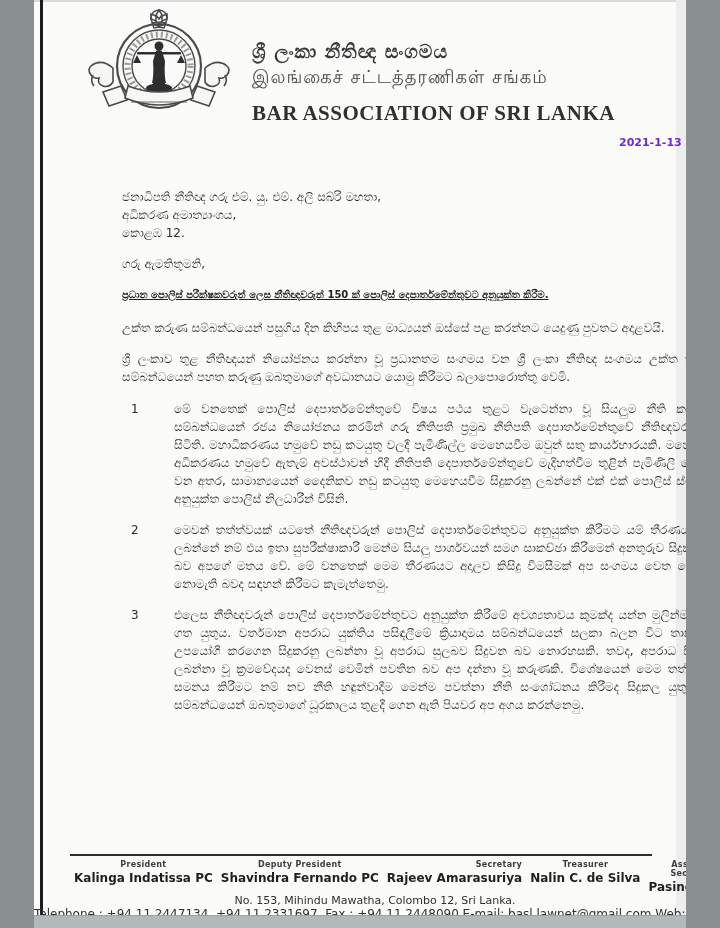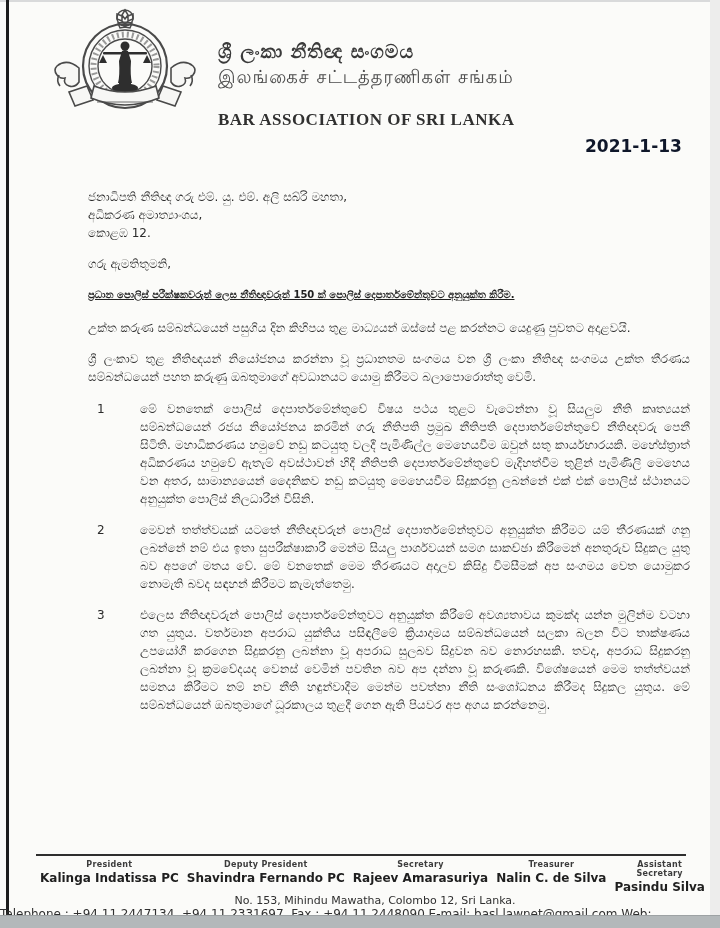--- a/index.html
+++ b/index.html
@@ -1,39 +1,39 @@
 <!DOCTYPE html>
 <html><head>
 <meta charset="utf-8">
 <style>
   html,body{margin:0;padding:0;background:#8a8f91;}
   .page{
     position:relative;
-    width:720px;height:928px;
+    width:652px;height:928px;
     margin:0 auto;
     background:#fbfbf9;
     overflow:hidden;
     font-family:"DejaVu Sans","Liberation Sans",sans-serif;
     color:#2b2b2b;
   }
   
   .edge-left{position:absolute;left:6px;top:0;bottom:0;width:3px;background:#1c1c1c;}
   .edge-top{position:absolute;left:0;top:0;right:0;height:2px;background:#d9dadb;}
   .edge-right{position:absolute;right:0;top:0;bottom:0;width:10px;background:#ededec;}
   .edge-bottom{position:absolute;left:0;right:0;bottom:0;height:12px;background:#b3b8ba;border-top:1px solid #9da2a4;}
 
   
   .letterhead{position:absolute;left:40px;top:4px;right:40px;height:120px;}
   .logo{position:absolute;left:5px;top:2px;width:160px;height:114px;}
   .org-names{position:absolute;left:178px;top:36px;}
   .org-sinhala{font-size:19px;font-weight:bold;color:#3a3a3a;letter-spacing:1px;}
   .org-tamil{font-size:18px;color:#4a4a4a;margin-top:3px;letter-spacing:1px;}
-  .org-english{font-family:"Liberation Serif","DejaVu Serif",serif;font-size:17px;font-weight:bold;color:#303030;margin-top:20px;letter-spacing:0.5px;}
+  .org-english{font-family:"Liberation Serif","DejaVu Serif",serif;font-size:21px;font-weight:bold;color:#303030;margin-top:11px;letter-spacing:0.5px;}
 
-  .date{position:absolute;left:585px;top:136px;font-size:17px;font-weight:bold;color:#0f172a;}
+  .date{position:absolute;left:585px;top:136px;font-size:11px;font-weight:bold;color:#6d28d9;}
 
   .body-text{position:absolute;left:88px;top:188px;width:602px;font-size:12px;line-height:18px;}
   .recipient div{white-space:nowrap;}
   .salutation{margin-top:13px;}
   .subject{
     margin-top:11px;
     font-weight:bold;font-size:10px;line-height:22px;
     text-decoration:underline;
     color:#222;
   }
@@ -42,21 +42,21 @@
   .items li{display:flex;margin-bottom:13px;}
   .items .num{width:52px;flex:none;padding-left:9px;box-sizing:border-box;}
   .items .txt{flex:1;text-align:justify;}
 
   
   .footer-rule{position:absolute;left:36px;right:34px;top:854px;height:2px;background:#2e2e2e;}
   .officials{position:absolute;left:36px;right:30px;top:860px;display:flex;text-align:center;}
   .official{padding:0 4px;}
   .official .title{font-size:8px;font-weight:bold;color:#3c3c3c;letter-spacing:0.3px;}
   .official .name{font-size:12px;font-weight:bold;color:#1f1f1f;margin-top:2px;white-space:nowrap;}
-  .o1{flex:1.05;} .o2{flex:1.25;} .o3{flex:1.1;} .o4{flex:1.0;} .o5{flex:1.05;}
+  .o1{flex:1.05;} .o2{flex:1.25;} .o3{flex:1.1;text-align:right;} .o4{flex:1.0;} .o5{flex:1.05;}
   .footer-address{position:absolute;left:0;right:0;top:894px;text-align:center;font-size:11px;color:#2f2f2f;padding-left:30px;}
   .footer-contact{position:absolute;left:0;right:0;top:907px;text-align:left;font-size:12px;color:#2f2f2f;}
 </style>
 </head>
 <body>
 
 <div class="page">
   <div class="edge-top"></div>
   <div class="edge-left"></div>
   <div class="edge-right"></div>

